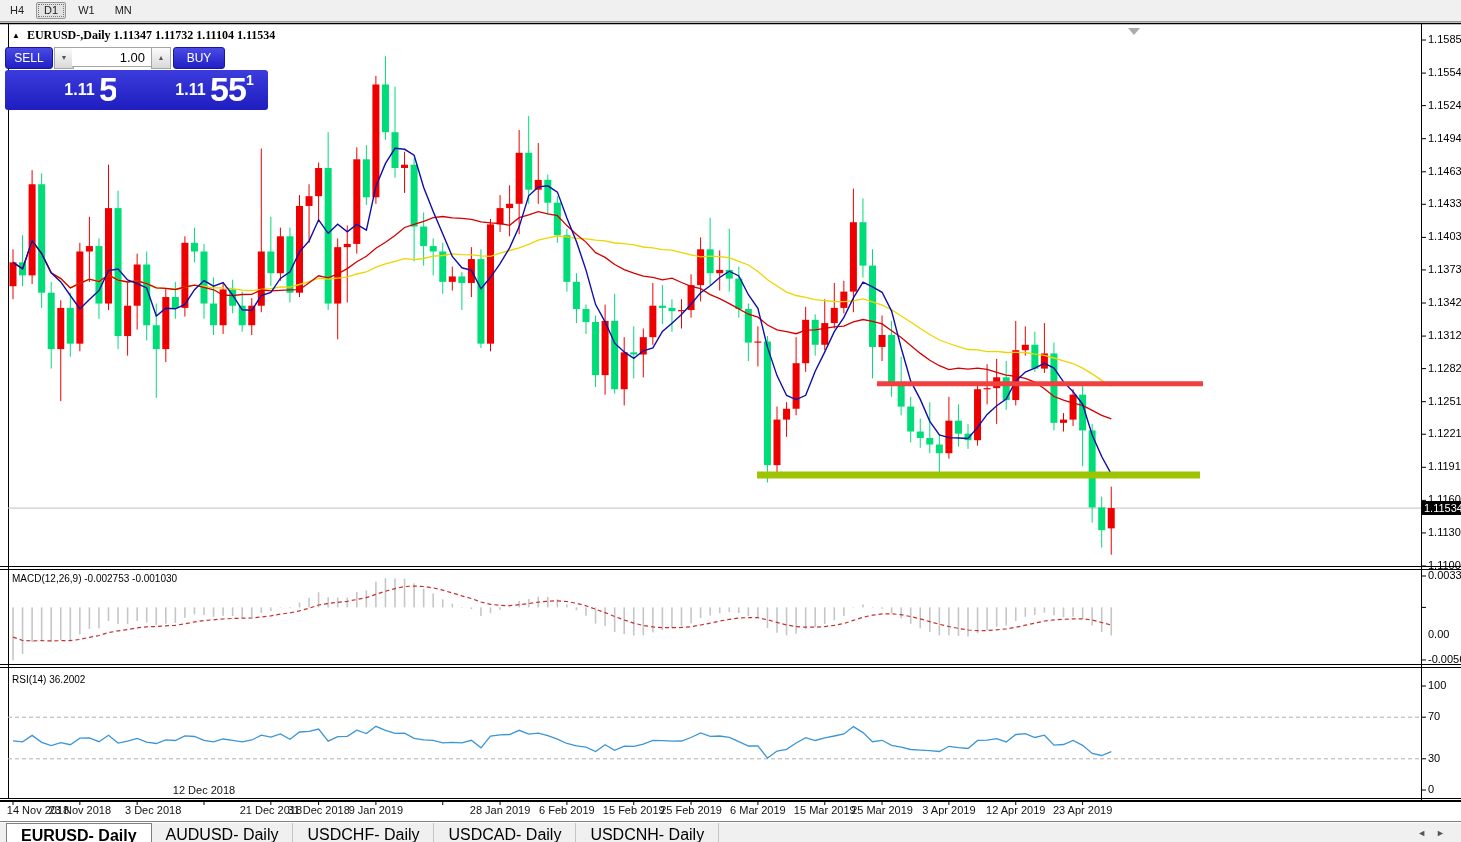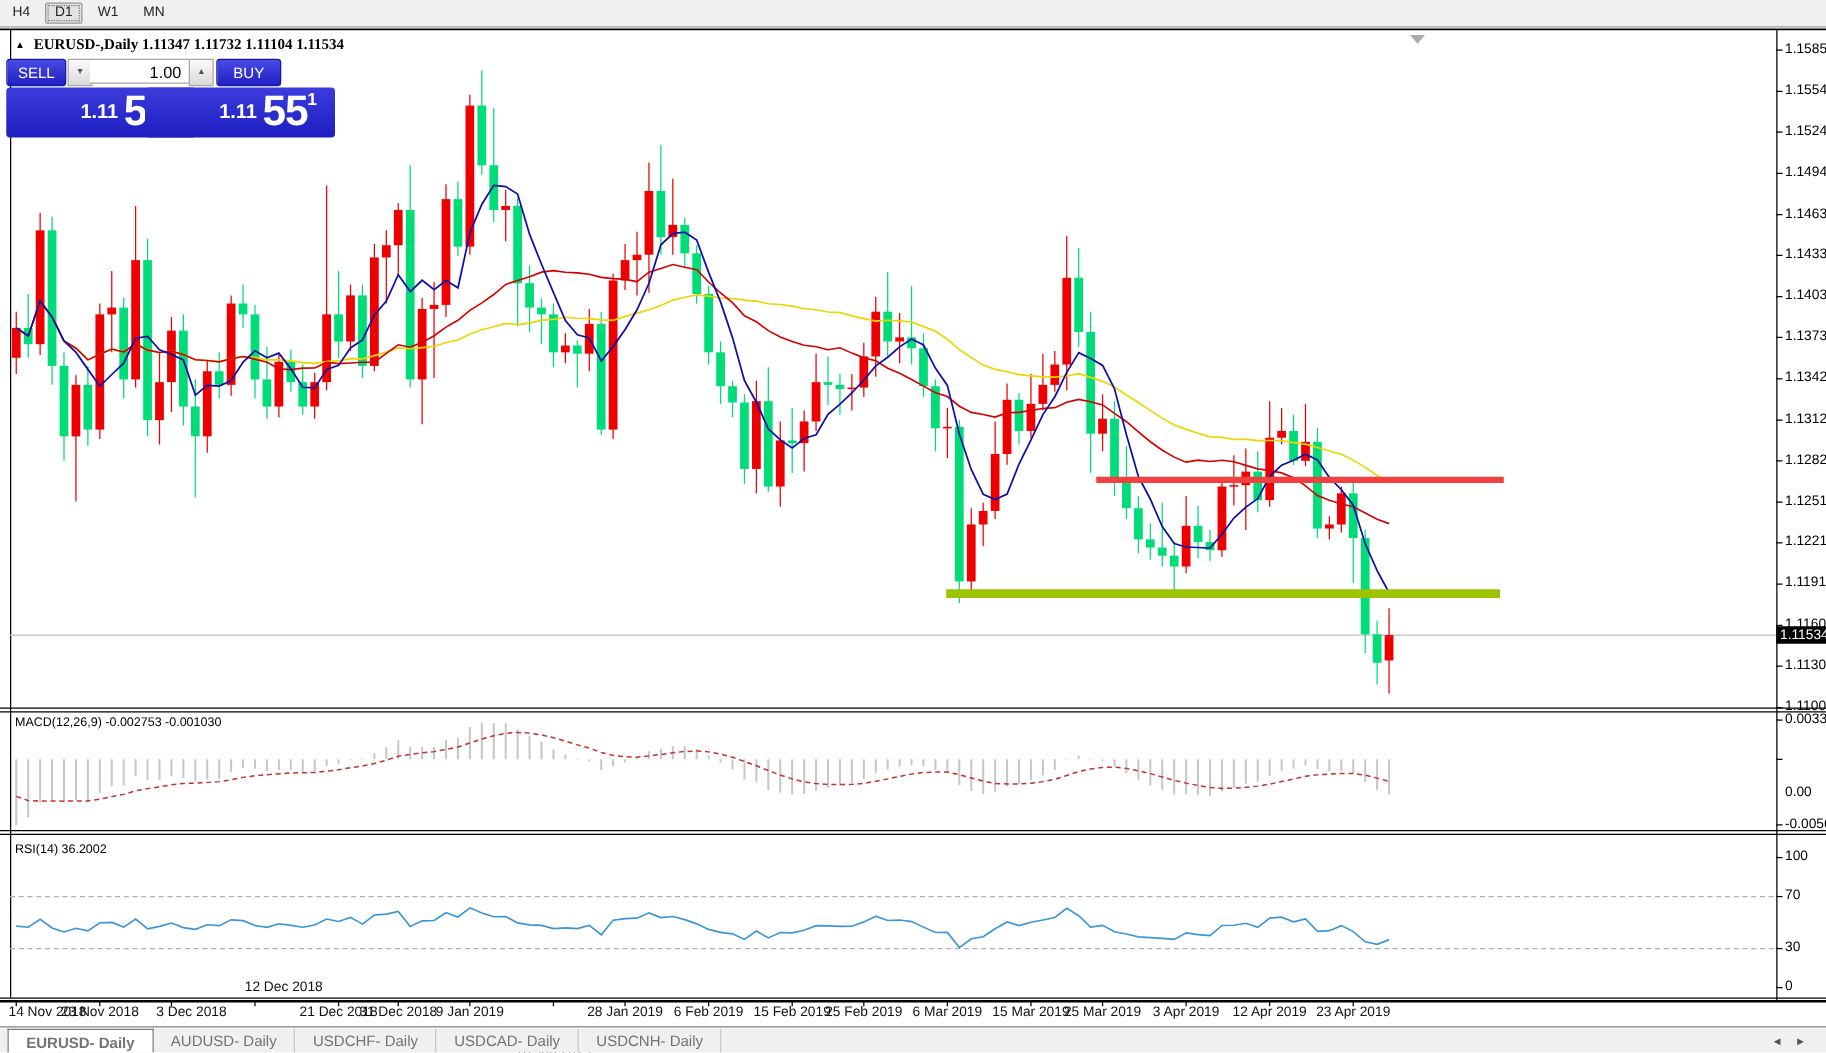--- a/index.html
+++ b/index.html
@@ -37,21 +37,21 @@
   #buy-quote{left:111px;}
   .q-small{font-size:16px;font-weight:bold;vertical-align:6px;}
   .q-big{font-size:34px;font-weight:bold;letter-spacing:-1px;}
   .q-sup{font-size:14px;font-weight:bold;vertical-align:16px;}
   
   #scroll-end{position:absolute;left:1128px;top:28px;width:0;height:0;
               border-left:6px solid transparent;border-right:6px solid transparent;border-top:7px solid #ababab;}
   
   #tabbar{position:absolute;left:0;top:823px;width:1461px;height:19px;background:#f0f0f0;display:flex;
           align-items:stretch;padding-left:6px;box-sizing:border-box;}
-  .tab{font-size:12px;color:#737373;padding:3px 14px 0 14px;border-right:1px solid #c6c6c6;cursor:pointer;white-space:nowrap;}
+  .tab{font-size:16px;color:#000000;padding:3px 14px 0 14px;border-right:1px solid #c6c6c6;cursor:pointer;white-space:nowrap;}
   .tab.active{background:#fff;border:1px solid #7f7f7f;border-bottom:none;font-weight:bold;border-right:1px solid #7f7f7f;}
   #tab-arrows{position:absolute;right:6px;top:828px;font-size:9px;color:#555;letter-spacing:10px;cursor:pointer;}
   svg{position:absolute;left:0;top:0;}
 </style>
 </head>
 <body>
 
 <div id="toolbar"><div class="tf-btn">H4</div><div class="tf-btn active">D1</div><div class="tf-btn">W1</div><div class="tf-btn">MN</div></div>
 
 <svg id="chart-svg" width="1461" height="842">
@@ -770,21 +770,21 @@
     <div class="ytick" style="left: 1428px; top: 569.002px;">0.003383</div>
     <div class="ytick" style="left: 1428px; top: 600.4px; margin-top: 28px;">0.00</div>
     <div class="ytick" style="left: 1428px; top: 652.958px;">-0.005663</div>
     <div class="ytick" style="left: 1428px; top: 679px;">100</div>
     <div class="ytick" style="left: 1428px; top: 710.2px;">70</div>
     <div class="ytick" style="left: 1428px; top: 751.8px;">30</div>
     <div class="ytick" style="left: 1428px; top: 783px;">0</div>
     <div class="dtick" style="left: 2px; top: 804px;">14 Nov 2018</div>
     <div class="dtick" style="left: 43.85px; top: 804px;">23 Nov 2018</div>
     <div class="dtick" style="left: 101.15px; top: 804px; padding-left: 16px;">3 Dec 2018</div>
-    <div class="dtick" style="left: 168px; top: 784px; margin-left: 23px;">12 Dec 2018</div>
+    <div class="dtick" style="left: 168px; top: 784px;">12 Dec 2018</div>
     <div class="dtick" style="left: 234.85px; top: 804px;">21 Dec 2018</div>
     <div class="dtick" style="left: 282.6px; top: 804px;">31 Dec 2018</div>
     <div class="dtick" style="left: 339.9px; top: 804px;">9 Jan 2019</div>
     <div class="dtick" style="left: 406.75px; top: 804px; margin-top: 31px;">18 Jan 2019</div>
     <div class="dtick" style="left: 464.05px; top: 804px;">28 Jan 2019</div>
     <div class="dtick" style="left: 530.9px; top: 804px;">6 Feb 2019</div>
     <div class="dtick" style="left: 597.75px; top: 804px;">15 Feb 2019</div>
     <div class="dtick" style="left: 655.05px; top: 804px;">25 Feb 2019</div>
     <div class="dtick" style="left: 721.9px; top: 804px;">6 Mar 2019</div>
     <div class="dtick" style="left: 788.75px; top: 804px;">15 Mar 2019</div>

